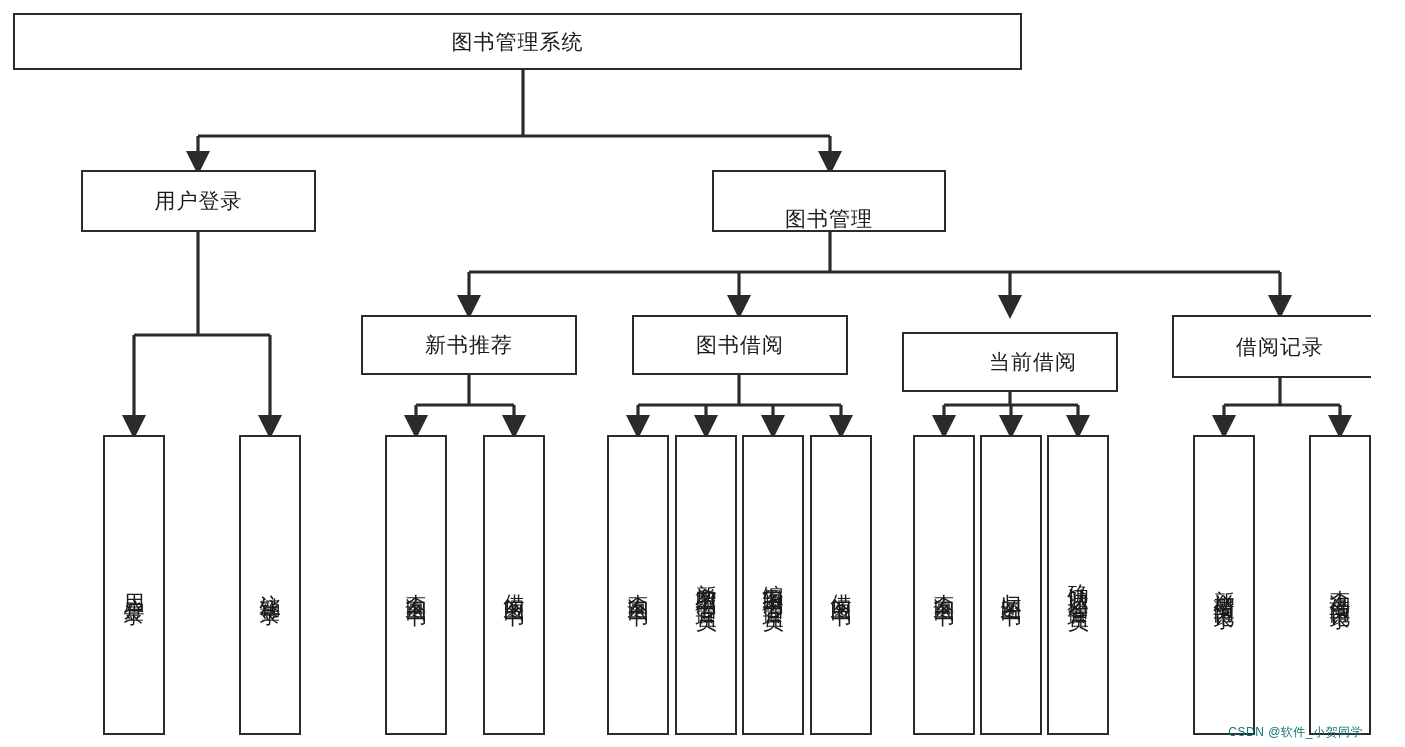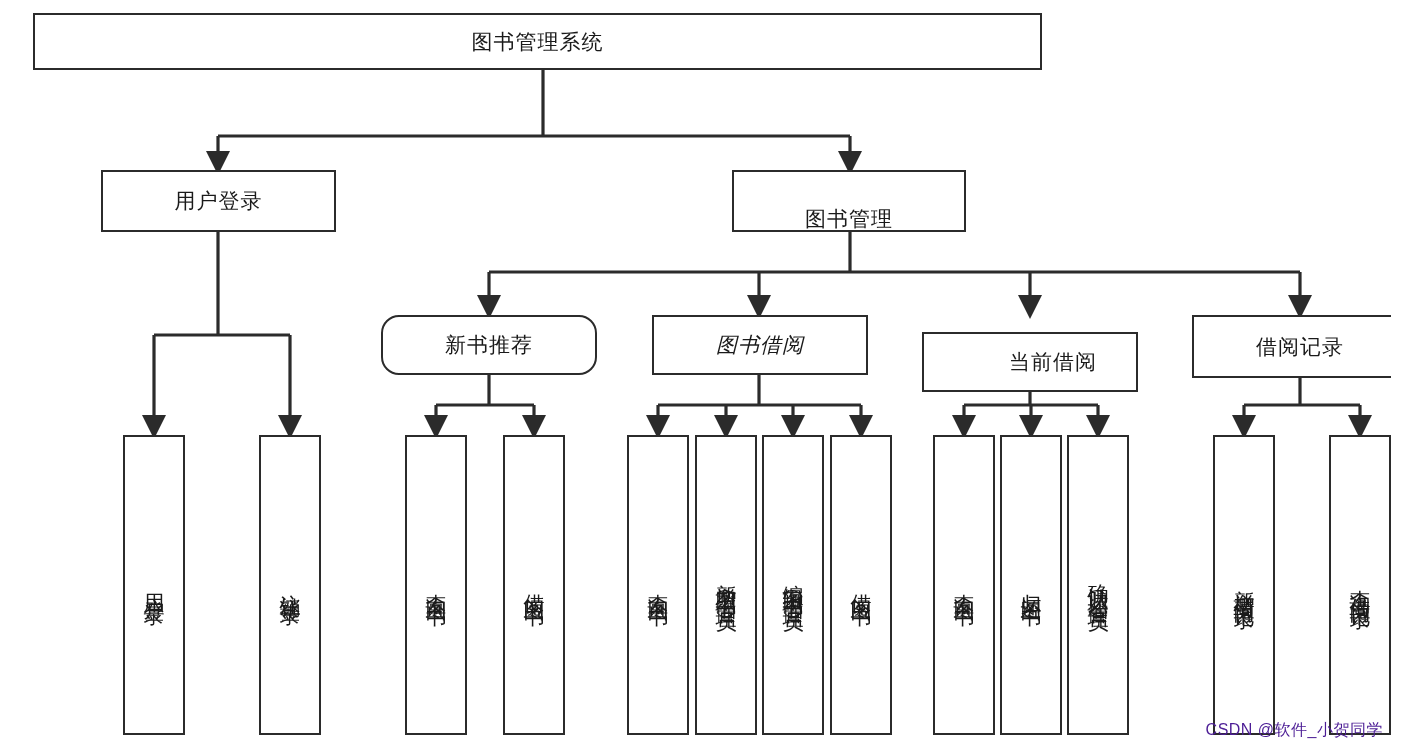--- a/index.html
+++ b/index.html
@@ -9,21 +9,20 @@
   }
   body {
     font-family: "Liberation Sans", "DejaVu Sans", sans-serif;
   }
   #canvas {
     position: relative;
     width: 1371px;
     height: 747px;
     background: #ffffff;
     overflow: hidden;
-    margin-left: 20px;
   }
   #edges {
     position: absolute;
     left: 0;
     top: 0;
     width: 1405px;
     height: 747px;
   }
   .node {
     position: absolute;
@@ -50,22 +49,22 @@
     text-align: center;
   }
   .node .label {
     display: block;
     white-space: nowrap;
   }
   #watermark {
     position: absolute;
     right: 8px;
     bottom: 6px;
-    font-size: 16px;
-    color: #4c1d95;
+    font-size: 12px;
+    color: #0f766e;
     letter-spacing: 0.5px;
     white-space: nowrap;
     pointer-events: none;
   }
 </style>
 </head>
 <body>
 
 <div id="canvas">
 
@@ -123,24 +122,24 @@
     <span class="label">图书管理系统</span>
   </div>
 
   <div class="node horiz" style="left:81px; top:170px; width:235px; height:62px;">
     <span class="label">用户登录</span>
   </div>
   <div class="node horiz" style="left:712px; top:170px; width:234px; height:62px;align-items:flex-end;">
     <span class="label">图书管理</span>
   </div>
 
-  <div class="node horiz" style="left:361px; top:315px; width:216px; height:60px;border-radius:18px;">
+  <div class="node horiz" style="left:361px; top:315px; width:216px; height:60px;">
     <span class="label">新书推荐</span>
   </div>
-  <div class="node horiz" style="left:632px; top:315px; width:216px; height:60px;font-style:italic;">
+  <div class="node horiz" style="left:632px; top:315px; width:216px; height:60px;">
     <span class="label">图书借阅</span>
   </div>
   <div class="node horiz" style="left:902px; top:332px; width:216px; height:60px;padding-left:46px;">
     <span class="label">当前借阅</span>
   </div>
   <div class="node horiz" style="left:1172px; top:315px; width:216px; height:63px;text-align:right;">
     <span class="label">借阅记录</span>
   </div>
 
   <div class="node vert" style="left:103px; top:435px; width:62px; height:300px;">

